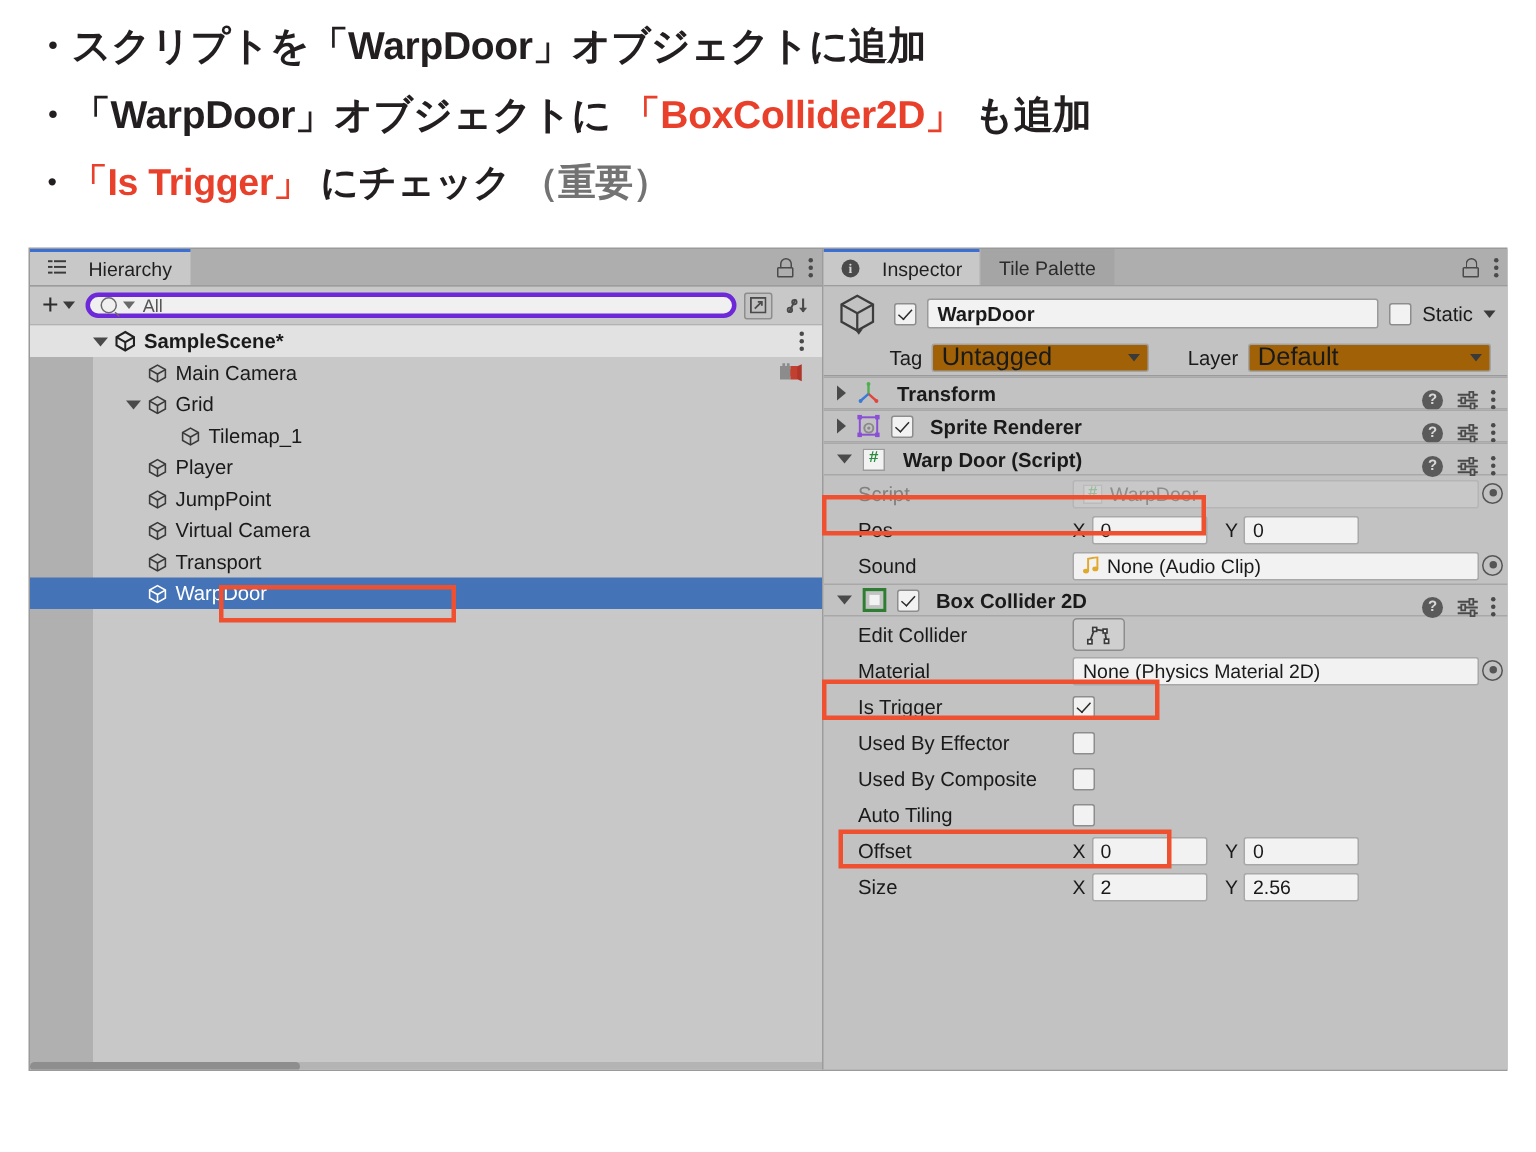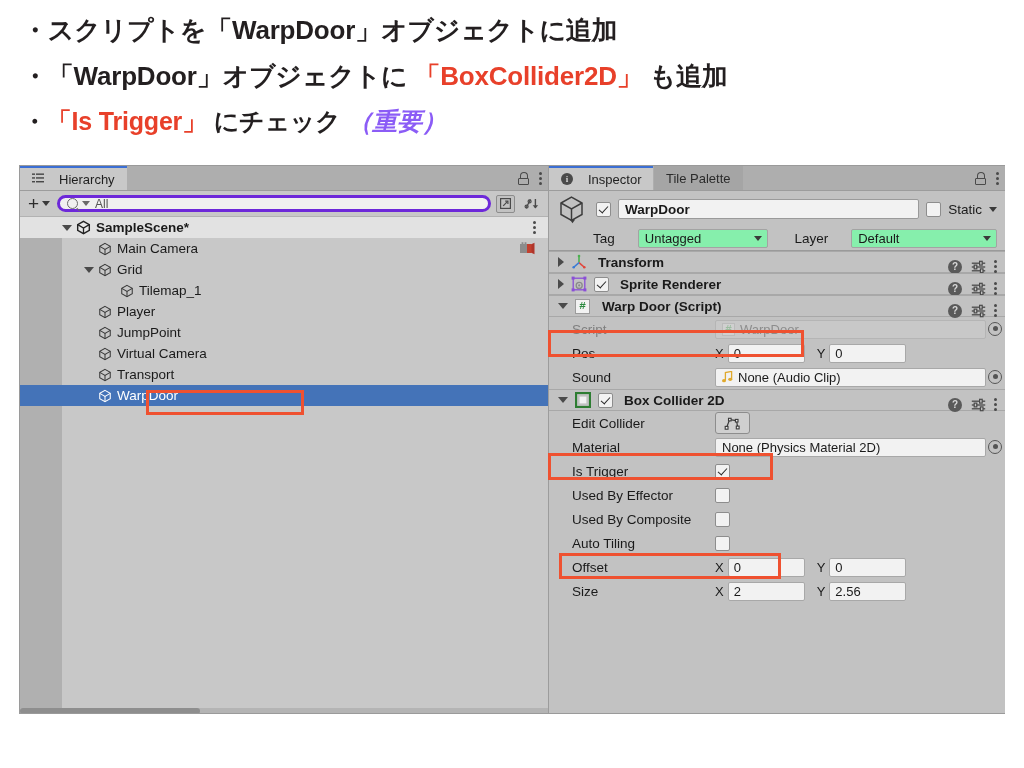--- a/index.html
+++ b/index.html
@@ -13,21 +13,21 @@
   #bullets{position:absolute;left:0;top:0;width:1024px;height:160px;}
   .bullet{
     position:absolute;left:22px;
     font-weight:bold;color:#231f20;
     white-space:nowrap;letter-spacing:-0.2px;
   }
   .b1{top:13px;font-size:26px;}
   .b2{top:59px;font-size:26px;}
   .b3{top:105px;font-size:25px;}
   .red{color:#e8402a;}
-  .blue{color:#8b5cf6;font-style:italic;}
+  .blue{color:#737373;}
 
   
   #editor{
     position:absolute;left:20px;top:166px;width:984px;height:547px;
     background:#c2c2c2;
     box-shadow:0 0 0 1px #9a9a9a;
     font-size:13px;color:#1a1a1a;
   }
 
   
@@ -118,23 +118,23 @@
     border:solid #2a2a2a;border-width:0 1.8px 1.8px 0;transform:rotate(42deg);
   }
   .namefield{
     flex:1;height:20px;background:#f2f2f2;border:1px solid #9a9a9a;border-radius:2px;
     display:flex;align-items:center;padding:0 6px;font-weight:bold;font-size:13.5px;box-sizing:border-box;
   }
   .statictxt{font-size:13.5px;}
   .objrow2{display:flex;align-items:center;gap:6px;height:22px;margin-top:6px;padding-left:36px;}
   .lbl{font-size:13.5px;color:#1a1a1a;}
   .dropdown{
-    height:19px;background:#86efac;border:1px solid #a3a3a3;border-radius:2px;
+    height:19px;background:#a16207;border:1px solid #a3a3a3;border-radius:2px;
     display:flex;align-items:center;justify-content:space-between;padding:0 5px 0 6px;
-    font-size:13px;box-sizing:border-box;margin-left:17px;
+    font-size:17px;box-sizing:border-box;
   }
 
   
   .comp{
     position:relative;height:22px;background:#c2c2c2;
     border-top:1px solid #a8a8a8;border-bottom:1px solid #a8a8a8;
     display:flex;align-items:center;gap:7px;padding-left:9px;box-sizing:border-box;
   }
   .comp .ctitle{font-weight:bold;font-size:13.5px;margin-left:4px;}
   .comp-right{position:absolute;right:8px;top:0;height:29px;display:flex;align-items:center;gap:9px;}

